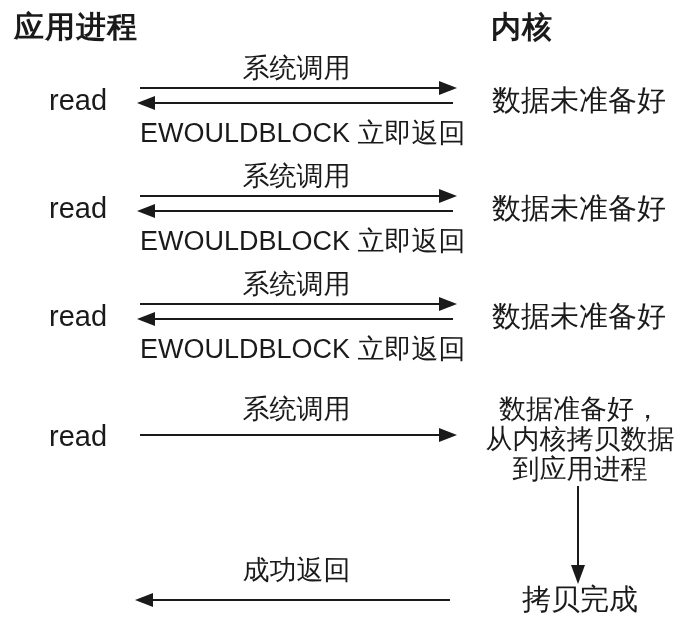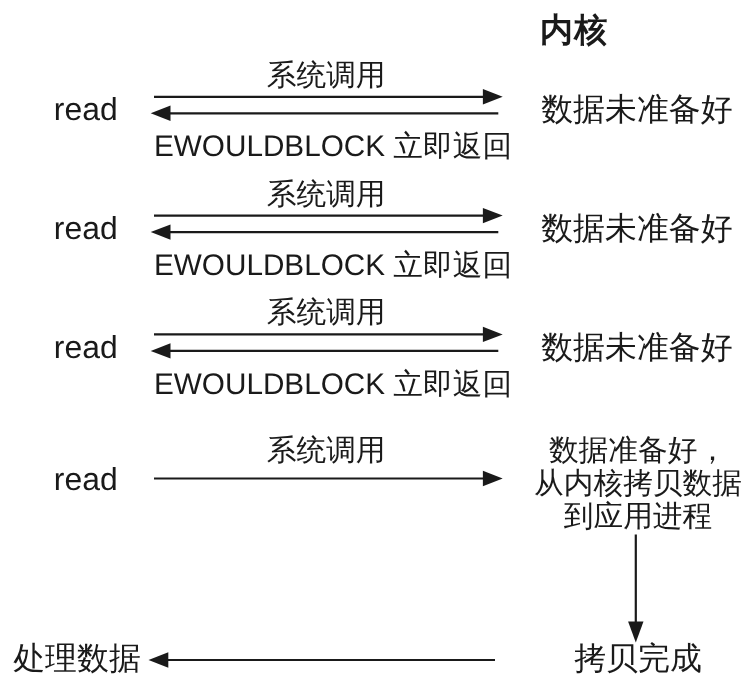--- a/index.html
+++ b/index.html
@@ -91,20 +91,21 @@
       <line class="ln" x1="578" y1="486" x2="578" y2="566"></line>
       <path class="hd" d="M571 565 L578 584 L585 565 Z"></path>
     </g>
 
     <g>
       <line class="ln" x1="450" y1="600" x2="152" y2="600"></line>
       <path class="hd" d="M153 593 L135 600 L153 607 Z"></path>
     </g>
   </svg>
 
+  <div class="abs title" style="left:14px; top:7px;">应用进程</div>
   <div class="abs title" style="left:491px; top:7px;">内核</div>
 
   <div class="abs cn arrow-label" style="top:55px;">系统调用</div>
   <div class="abs body-text read-label" style="top:88px;">read</div>
   <div class="abs body-text kernel-status" style="top:88px;">数据未准备好</div>
   <div class="abs cn arrow-label" style="top:119px; line-height:28px;">EWOULDBLOCK 立即返回</div>
 
   <div class="abs cn arrow-label" style="top:163px;">系统调用</div>
   <div class="abs body-text read-label" style="top:196px;">read</div>
   <div class="abs body-text kernel-status" style="top:196px;">数据未准备好</div>
@@ -116,16 +117,16 @@
   <div class="abs cn arrow-label" style="top:335px; line-height:28px;">EWOULDBLOCK 立即返回</div>
 
   <div class="abs cn arrow-label" style="top:396px;">系统调用</div>
   <div class="abs body-text read-label" style="top:424px;">read</div>
   <div class="abs cn kernel-ready-block" style="top:394px;">
     <span>数据准备好，</span>
     <span>从内核拷贝数据</span>
     <span>到应用进程</span>
   </div>
 
+  <div class="abs cn arrow-label" style="top:557px;">成功返回</div>
   <div class="abs body-text center-box" style="left:480px; top:587px; width:200px;">拷贝完成</div>
-  <div class="abs body-text" style="left:12px; top:587px;">处理数据</div>
 
 </div>
 
 </body></html>

